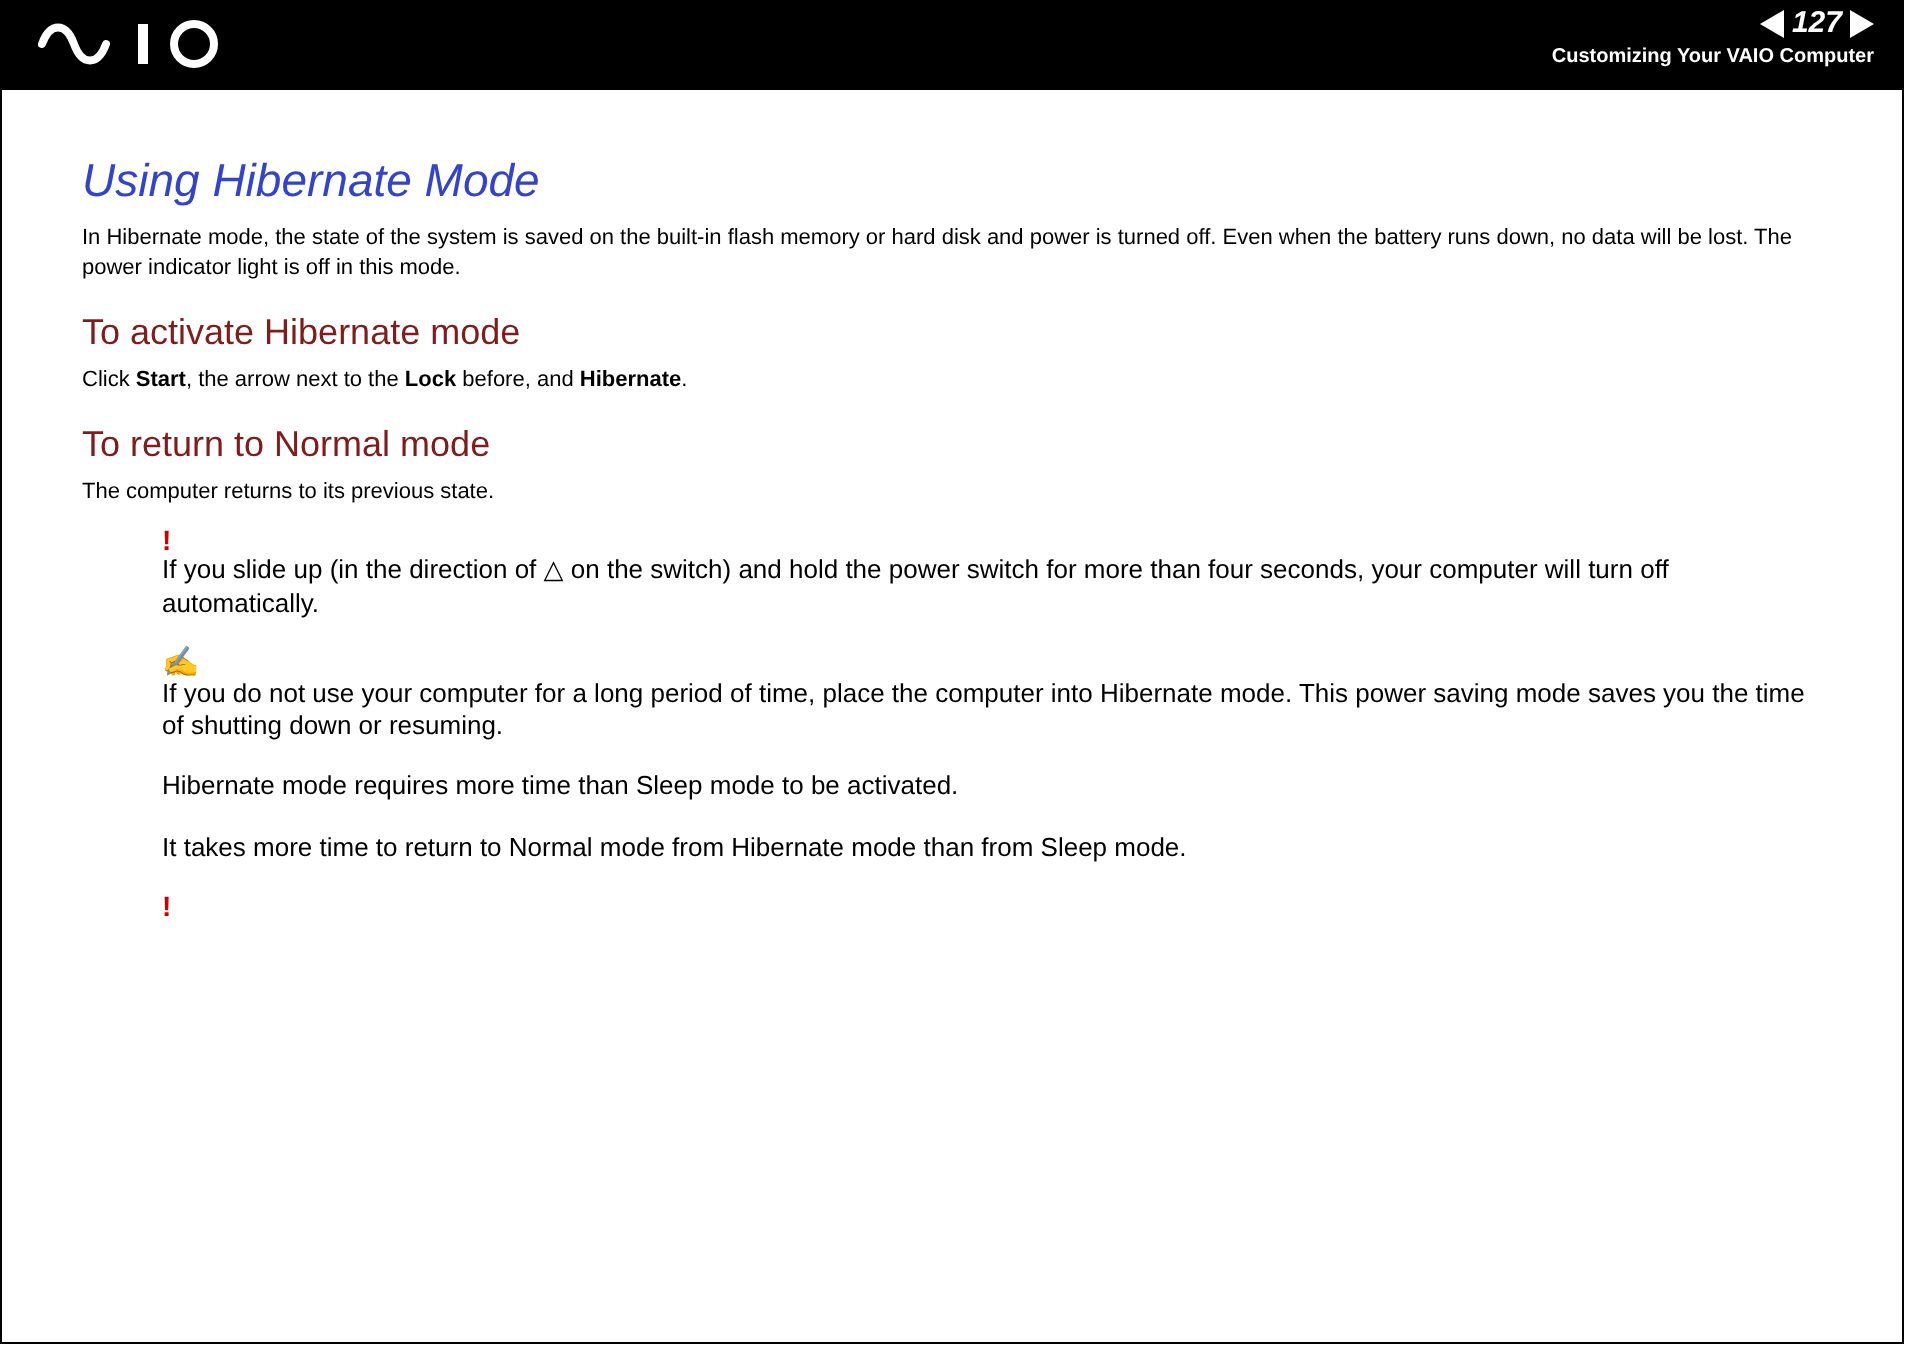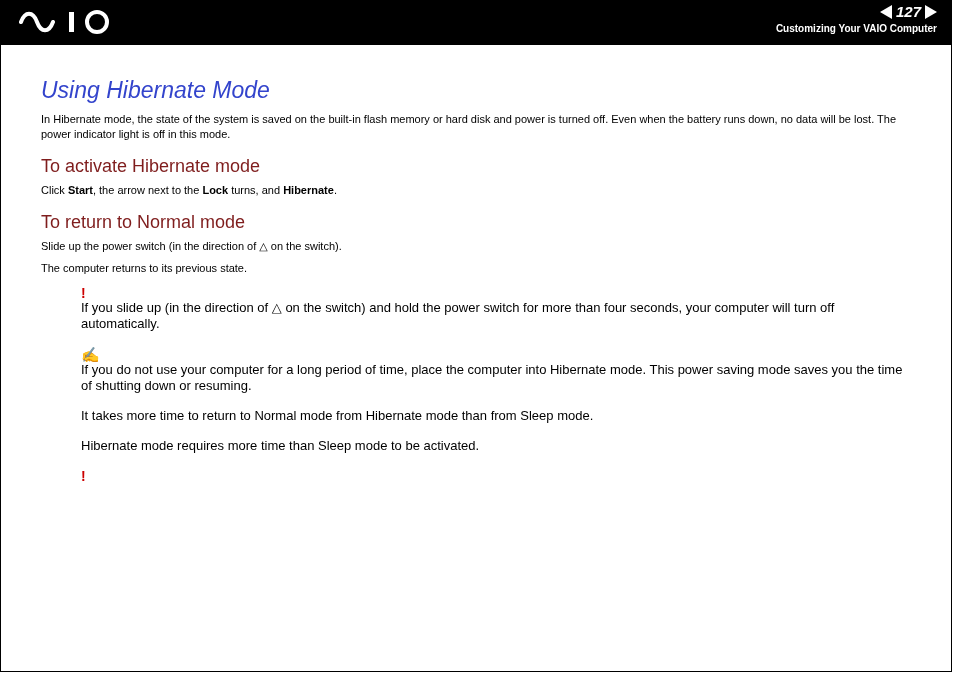--- a/index.html
+++ b/index.html
@@ -48,33 +48,32 @@
   </div>
   <div class="breadcrumb">Customizing Your VAIO Computer</div>
 </div>
 
 <div class="content">
   <h1>Using Hibernate Mode</h1>
   <p>In Hibernate mode, the state of the system is saved on the built-in flash memory or hard disk and power is turned off. Even when the battery runs down, no data will be lost. The power indicator light is off in this mode.</p>
 
   <h2>To activate Hibernate mode</h2>
   <p>
-    <span>Click </span><b>Start</b><span>, the arrow next to the </span><b>Lock</b><span> turns, and </span><b>Hibernate</b><span>.</span>
+    <span>Click </span><b>Start</b><span>, the arrow next to the </span><b>Lock</b><span> before, and </span><b>Hibernate</b><span>.</span>
   </p>
 
   <h2>To return to Normal mode</h2>
-  <p>Slide up the power switch (in the direction of △ on the switch).</p>
   <p>The computer returns to its previous state.</p>
 
   <div class="notes">
     <div class="warn">!</div>
     <p>If you slide up (in the direction of △ on the switch) and hold the power switch for more than four seconds, your computer will turn off automatically.</p>
 
     <div class="tip">✍</div>
     <p>If you do not use your computer for a long period of time, place the computer into Hibernate mode. This power saving mode saves you the time of shutting down or resuming.</p>
+    <p>Hibernate mode requires more time than Sleep mode to be activated.</p>
     <p>It takes more time to return to Normal mode from Hibernate mode than from Sleep mode.</p>
-    <p>Hibernate mode requires more time than Sleep mode to be activated.</p>
 
     <div class="warn">!</div>
   </div>
 </div>
 
 </div>
 
 </body></html>

